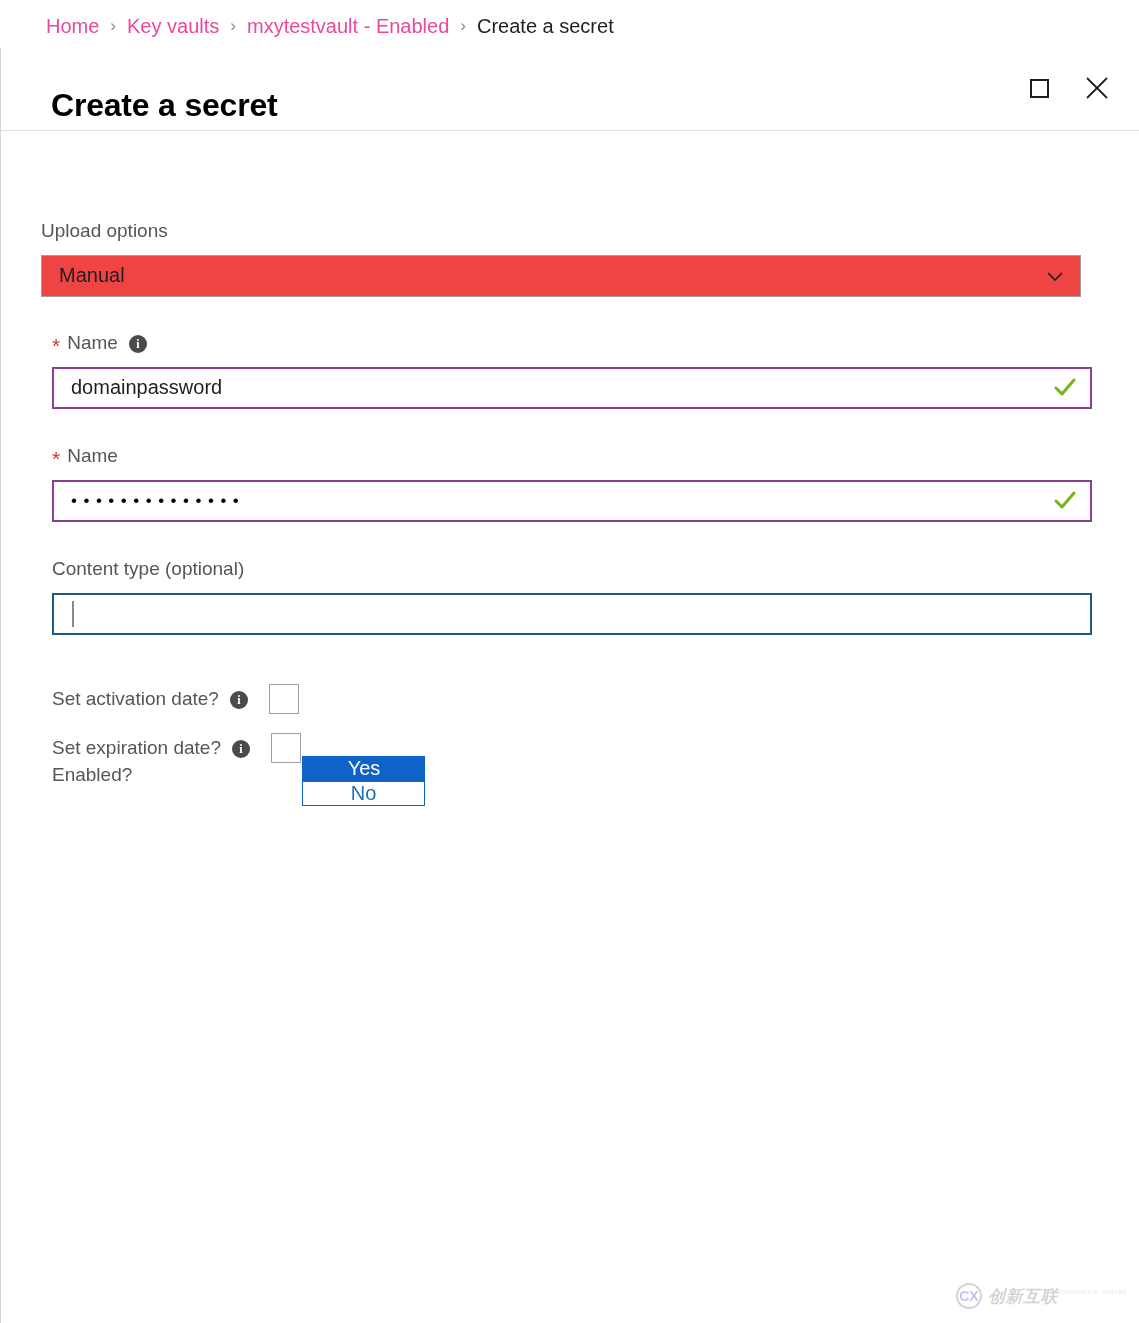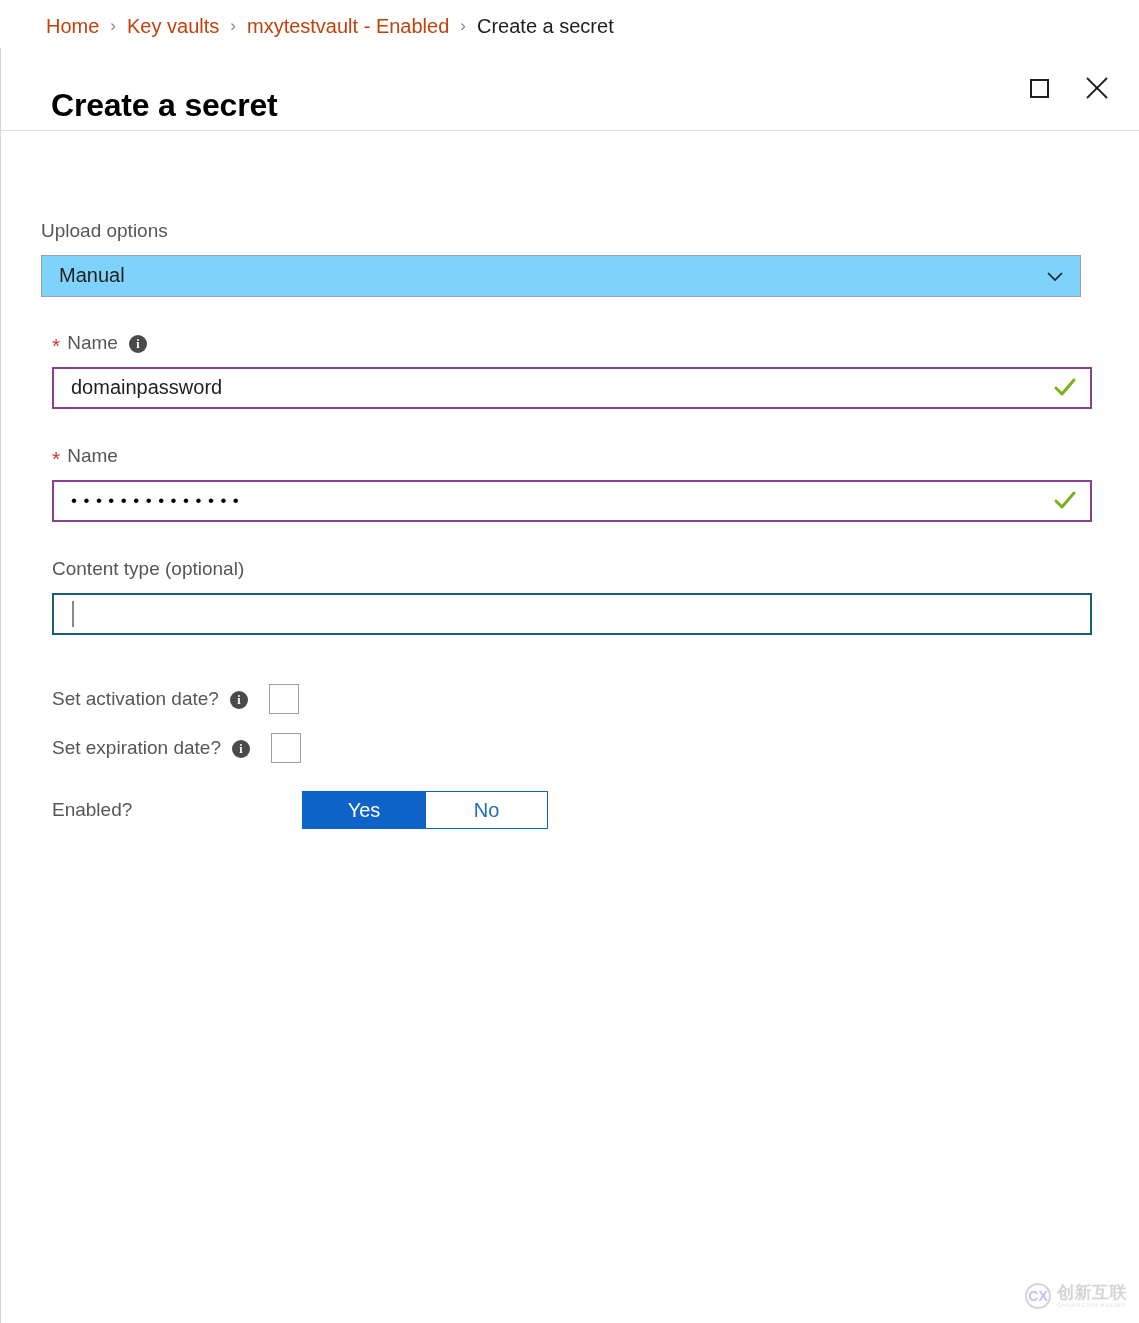--- a/index.html
+++ b/index.html
@@ -23,21 +23,21 @@
     left: 46px;
     top: 10px;
     height: 32px;
     display: flex;
     align-items: center;
     font-size: 20px;
     color: #323130;
     white-space: nowrap;
   }
   .crumb-link {
-    color: #c2410c;
+    color: #ec4899;
     cursor: pointer;
     font-size: 20px;
     line-height: 1;
   }
   .crumb-current {
     color: #201f1e;
     font-size: 20px;
     line-height: 1;
   }
   .crumb-sep {
@@ -138,21 +138,21 @@
     top: 1px;
   }
 
   
   .grp-upload { position: absolute; left: 40px; top: 88px; width: 1040px; }
   .select-box {
     margin-top: 12px;
     height: 42px;
     width: 1040px;
     border: 1px solid #a19f9d;
-    background: #7dd3fc;
+    background: #ef4444;
     display: flex;
     align-items: center;
     padding: 0 14px 0 17px;
     cursor: pointer;
   }
   .select-value {
     flex: 1;
     font-size: 20px;
     color: #201f1e;
   }
@@ -239,32 +239,33 @@
     border: 1px solid #a19f9d;
     background: #ffffff;
     margin-left: 21px;
     cursor: pointer;
   }
 
   
   .enabled-row {
     position: absolute;
     left: 51px;
-    top: 659px;
+    top: 624px;
     display: flex;
     align-items: center;
   }
   .enabled-label {
     font-size: 19px;
     color: #565656;
     width: 250px;
   }
   .toggle-group {
     display: flex;
     height: 38px;
+    flex-direction: column;
   }
   .toggle-btn {
     width: 123px;
     display: flex;
     align-items: center;
     justify-content: center;
     font-size: 20px;
     font-family: "Liberation Sans", "DejaVu Sans", sans-serif;
     cursor: pointer;
     border: 1px solid #0f62c8;
@@ -297,21 +298,21 @@
     border-radius: 50%;
     border: 2.5px solid #9b9b9b;
     display: flex;
     align-items: center;
     justify-content: center;
     font-size: 14px;
     font-weight: bold;
     color: #8b5cf6;
     font-family: "Liberation Sans", sans-serif;
   }
-  .wm-text-wrap { display: flex; flex-direction: column; line-height: 1; }
+  .wm-text-wrap { display: flex; flex-direction: row; line-height: 1; font-style: italic; }
   .wm-cn {
     font-size: 17px;
     font-weight: bold;
     color: #9b9b9b;
     letter-spacing: 0.5px;
   }
   .wm-en {
     font-size: 5.5px;
     color: #b5b5b5;
     letter-spacing: 0.9px;

